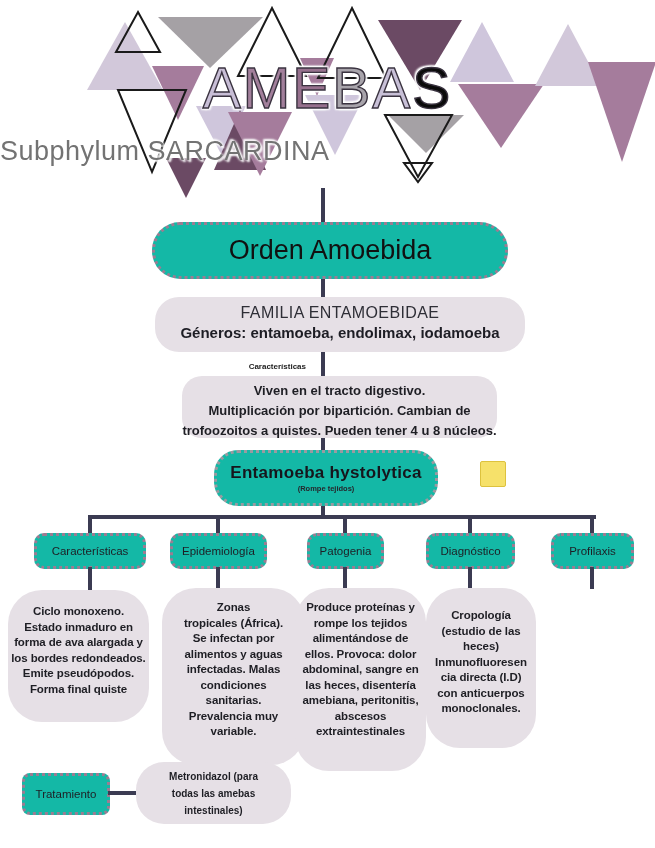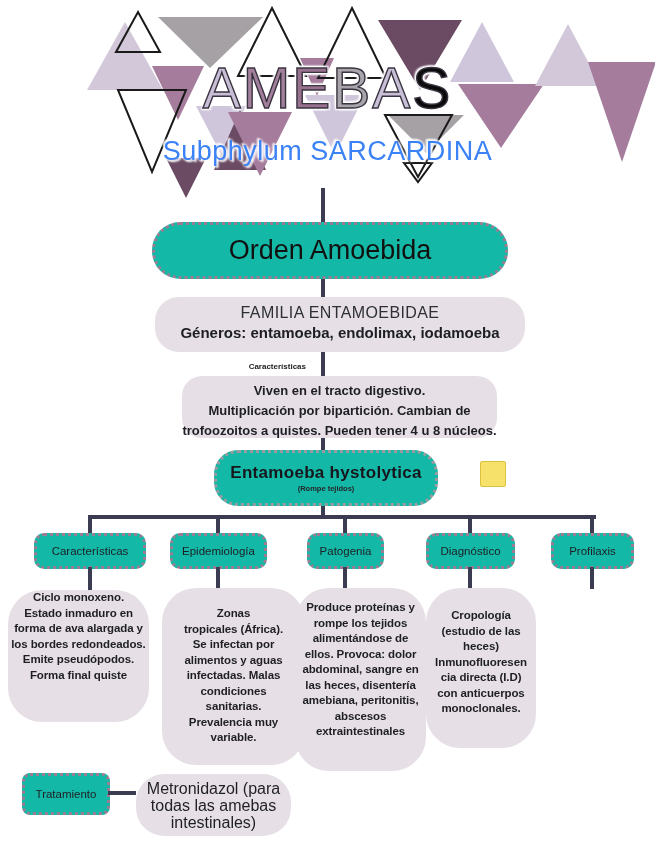--- a/index.html
+++ b/index.html
@@ -7,22 +7,22 @@
         font-family:"Liberation Sans","DejaVu Sans",sans-serif;color:#1e1e24;}
 
   
   #banner-svg{position:absolute;left:0;top:0;}
   .title-wrap{position:absolute;left:0;top:60px;width:655px;text-align:center;
       font-size:57px;font-weight:400;letter-spacing:2px;line-height:1;}
   .title-wrap span{
       -webkit-text-stroke:1.4px #3a3340;
       text-shadow:0 0 3px #fff,0 0 3px #fff,2px 2px 2px #fff,-2px -2px 2px #fff,
                   2px -2px 2px #fff,-2px 2px 2px #fff;}
-  .subtitle{position:absolute;left:0;top:136px;width:655px;text-align:center;
-      font-size:27px;font-weight:400;color:#3b82f6;letter-spacing:0.5px;
+  .subtitle{position:absolute;left:0;top:136px;width:655px;text-align:left;
+      font-size:27px;font-weight:400;color:#737373;letter-spacing:0.5px;
       text-shadow:0 0 3px #fff,0 0 3px #fff,2px 2px 2px #fff,-2px -2px 2px #fff;}
 
   
   .vline,.hline{position:absolute;background:#3b3b52;}
   .vline{width:4px;}
   .hline{height:4px;}
 
   
   .fillbox{position:absolute;background:#e6e0e6;border-radius:24px;text-align:center;}
   .dotbox{position:absolute;border:3px dotted #9c7c92;border-radius:14px;background:#14b8a6;
@@ -44,21 +44,21 @@
   #especie-note{font-size:7.5px;font-weight:700;color:#26262c;margin-top:1px;}
   #yellow-note{position:absolute;left:480px;top:461px;width:24px;height:24px;
       background:#f6e16a;border:1.5px solid #ddc23e;border-radius:2px;}
 
   .branch-label{top:533px;height:30px;font-size:11.5px;font-weight:500;color:#1e1e24;border-radius:10px;}
   .branch-box{font-size:11.5px;font-weight:600;line-height:15.5px;border-radius:34px;
       box-sizing:border-box;letter-spacing:-0.1px;}
 
   #treat-label{left:22px;top:773px;width:82px;height:36px;font-size:11.5px;font-weight:500;border-radius:8px;}
   #treat-box{left:136px;top:762px;width:155px;height:62px;border-radius:28px;
-      font-size:16px;font-weight:400;line-height:17px;padding-top:6px;box-sizing:border-box;margin-top:12px;}
+      font-size:10px;font-weight:700;line-height:17px;padding-top:6px;box-sizing:border-box;}
 </style>
 </head>
 <body>
 
 <div id="page">
 
   <svg id="banner-svg" width="655" height="200" viewBox="0 0 655 200">
     <polygon points="125,22 163,90 87,90" fill="#d2c8da"></polygon>
     <polygon points="138,12 160,52 116,52" fill="none" stroke="#1a1a1a" stroke-width="2"></polygon>
     <polygon points="158,17 263,17 210,68" fill="#a5a1a5"></polygon>
@@ -135,27 +135,27 @@
   <div class="dotbox branch-label" style="left:551px;width:77px;">
       <span>Profilaxis</span>
     </div>
 
   <div class="vline" style="left:88px;top:567px;height:24px;"></div>
   <div class="vline" style="left:216px;top:567px;height:24px;"></div>
   <div class="vline" style="left:343px;top:567px;height:24px;"></div>
   <div class="vline" style="left:468px;top:567px;height:24px;"></div>
   <div class="vline" style="left:590px;top:567px;height:22px;"></div>
 
-  <div class="fillbox branch-box ml" style="left:8px;top:590px;width:141px;height:132px;">Ciclo monoxeno.
+  <div class="fillbox branch-box ml" style="left:8px;top:590px;width:141px;height:132px;padding-top:14px;">Ciclo monoxeno.
 Estado inmaduro en
 forma de ava alargada y
 los bordes redondeados.
 Emite pseudópodos.
 Forma final quiste</div>
-  <div class="fillbox branch-box ml" style="left:162px;top:588px;width:143px;height:177px;padding-top:18px;">Zonas
+  <div class="fillbox branch-box ml" style="left:162px;top:588px;width:143px;height:177px;padding-top:12px;">Zonas
 tropicales (África).
 Se infectan por
 alimentos y aguas
 infectadas. Malas
 condiciones
 sanitarias.
 Prevalencia muy
 variable.</div>
   <div class="fillbox branch-box ml" style="left:295px;top:588px;width:131px;height:183px;padding-top:12px;">Produce proteínas y
 rompe los tejidos

